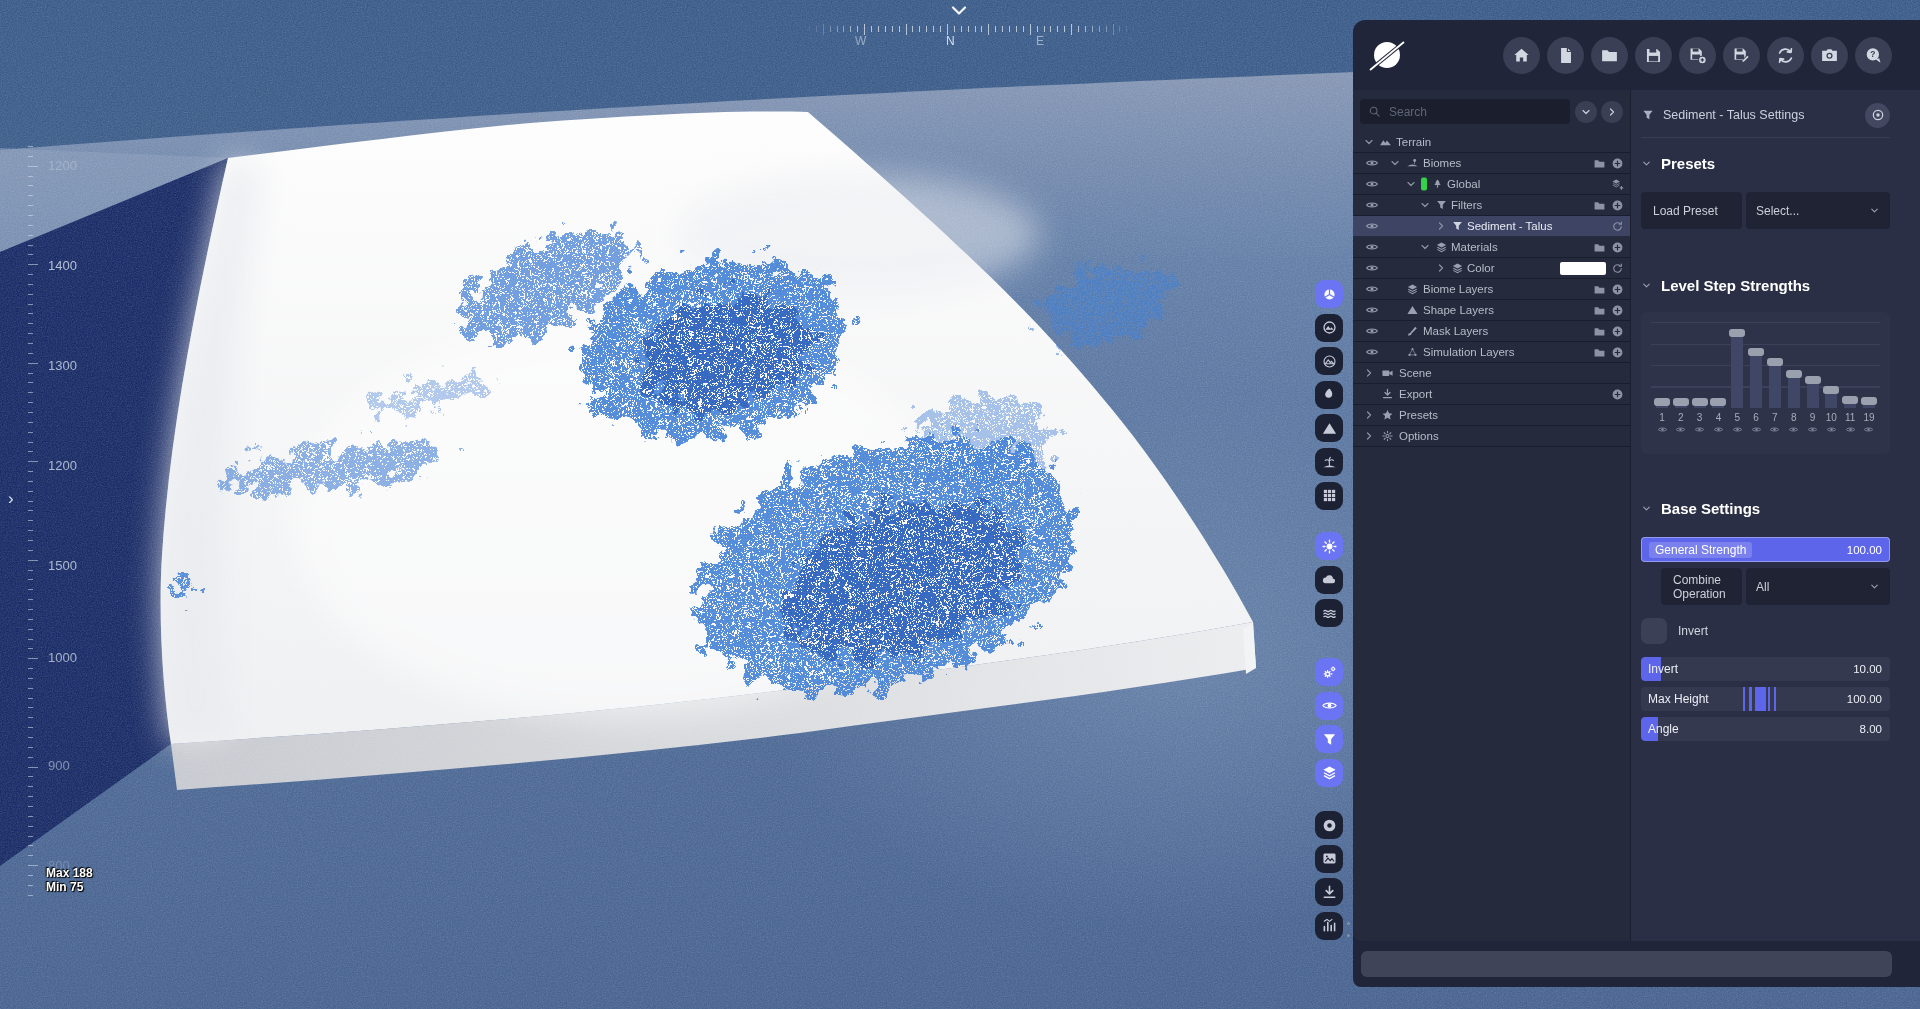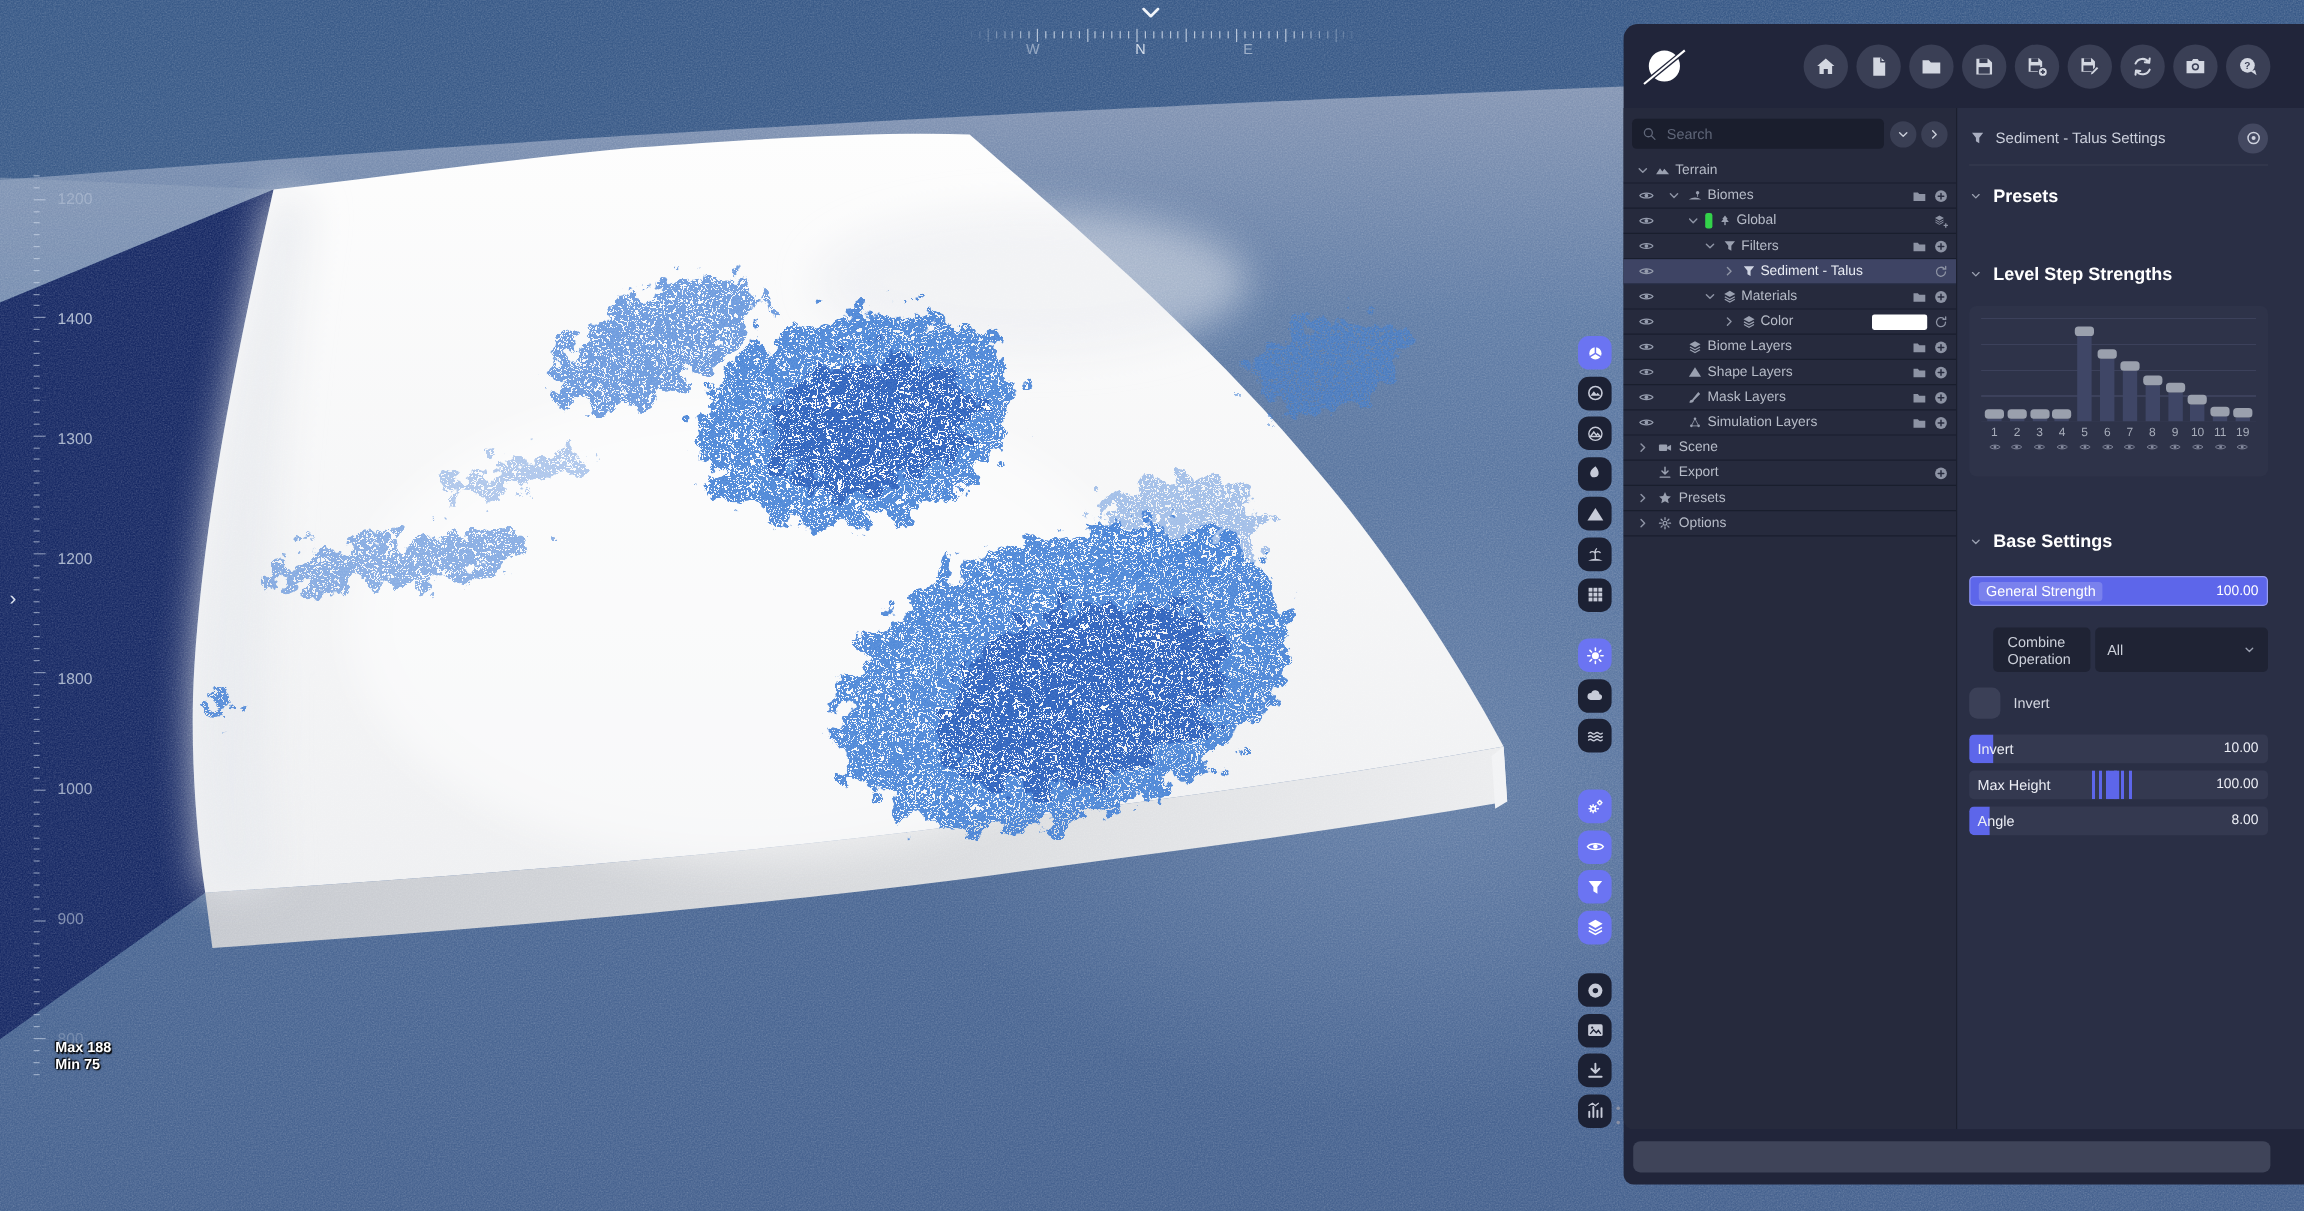--- a/index.html
+++ b/index.html
@@ -321,21 +321,21 @@
       <div class="tick" style="top: 699.35px; width: 5px;"></div>
       <div class="tick" style="top: 709.2px; width: 5px;"></div>
       <div class="tick" style="top: 719.05px; width: 10px;"></div>
       <div class="tick" style="top: 728.9px; width: 5px;"></div>
       <div class="tick" style="top: 738.75px; width: 5px;"></div>
       <div class="tick" style="top: 748.6px; width: 5px;"></div>
       <div class="rlabel" style="top: 12px; opacity: 0.45;">1200</div>
       <div class="rlabel" style="top: 112px; opacity: 0.9;">1400</div>
       <div class="rlabel" style="top: 212px; opacity: 0.85;">1300</div>
       <div class="rlabel" style="top: 312px; opacity: 0.85;">1200</div>
-      <div class="rlabel" style="top: 412px; opacity: 0.85;">1800</div>
+      <div class="rlabel" style="top: 412px; opacity: 0.85;">1500</div>
       <div class="rlabel" style="top: 504px; opacity: 0.8;">1000</div>
       <div class="rlabel" style="top: 612px; opacity: 0.6;">900</div>
       <div class="rlabel" style="top: 712px; opacity: 0.3;">800</div>
     </div>
 
   <div class="terrain-stats">
     <div>Max 188</div>
     <div>Min 75</div>
   </div>
 
@@ -1022,20 +1022,29 @@
             </div>
         </div>
         <div class="s-div"></div>
 
         <div class="s-heading">
           <span id="chev-presets"><span><svg class="ic" width="11" height="11" viewBox="0 0 18 18">
                   <path d="M4.5 6.8l4.5 4.5 4.5-4.5" fill="none" stroke="currentColor" stroke-width="1.8" stroke-linecap="round" stroke-linejoin="round"></path>
                 </svg></span></span>
           <span>Presets</span>
         </div>
+        <div class="field-row">
+          <div class="field-label">Load Preset</div>
+          <div class="dropdown">
+            <span>Select...</span>
+            <span id="chev-preset-dd"><span><svg class="ic" width="11" height="11" viewBox="0 0 18 18">
+                    <path d="M4.5 6.8l4.5 4.5 4.5-4.5" fill="none" stroke="currentColor" stroke-width="1.8" stroke-linecap="round" stroke-linejoin="round"></path>
+                  </svg></span></span>
+          </div>
+        </div>
 
         <div class="s-heading" style="margin-top:48px;">
           <span id="chev-levels"><span><svg class="ic" width="11" height="11" viewBox="0 0 18 18">
                   <path d="M4.5 6.8l4.5 4.5 4.5-4.5" fill="none" stroke="currentColor" stroke-width="1.8" stroke-linecap="round" stroke-linejoin="round"></path>
                 </svg></span></span>
           <span>Level Step Strengths</span>
         </div>
         <div class="chart">
           <div class="chart-plot" id="chart-bars">
               <div class="chart-slot">
@@ -1206,21 +1215,21 @@
                   <path d="M4.5 6.8l4.5 4.5 4.5-4.5" fill="none" stroke="currentColor" stroke-width="1.8" stroke-linecap="round" stroke-linejoin="round"></path>
                 </svg></span></span>
           <span>Base Settings</span>
         </div>
 
         <div class="gs-row" id="gs-row" style="background: rgb(93, 102, 234);">
           <span class="gs-chip">General Strength</span>
           <span class="gs-val">100.00</span>
         </div>
 
-        <div class="field-row" style="margin-top:18px;padding-left:20px;">
+        <div class="field-row" style="margin-top:6px;padding-left:20px;">
           <div class="field-label">Combine Operation</div>
           <div class="dropdown">
             <span>All</span>
             <span id="chev-combine-dd"><span><svg class="ic" width="11" height="11" viewBox="0 0 18 18">
                     <path d="M4.5 6.8l4.5 4.5 4.5-4.5" fill="none" stroke="currentColor" stroke-width="1.8" stroke-linecap="round" stroke-linejoin="round"></path>
                   </svg></span></span>
           </div>
         </div>
 
         <div class="invert-row">

